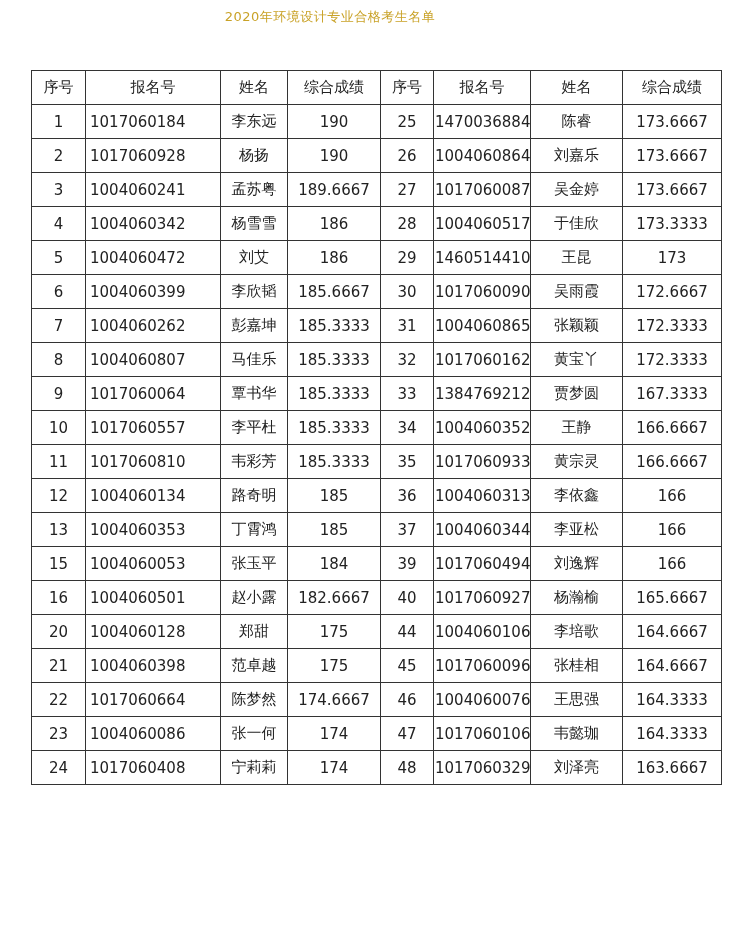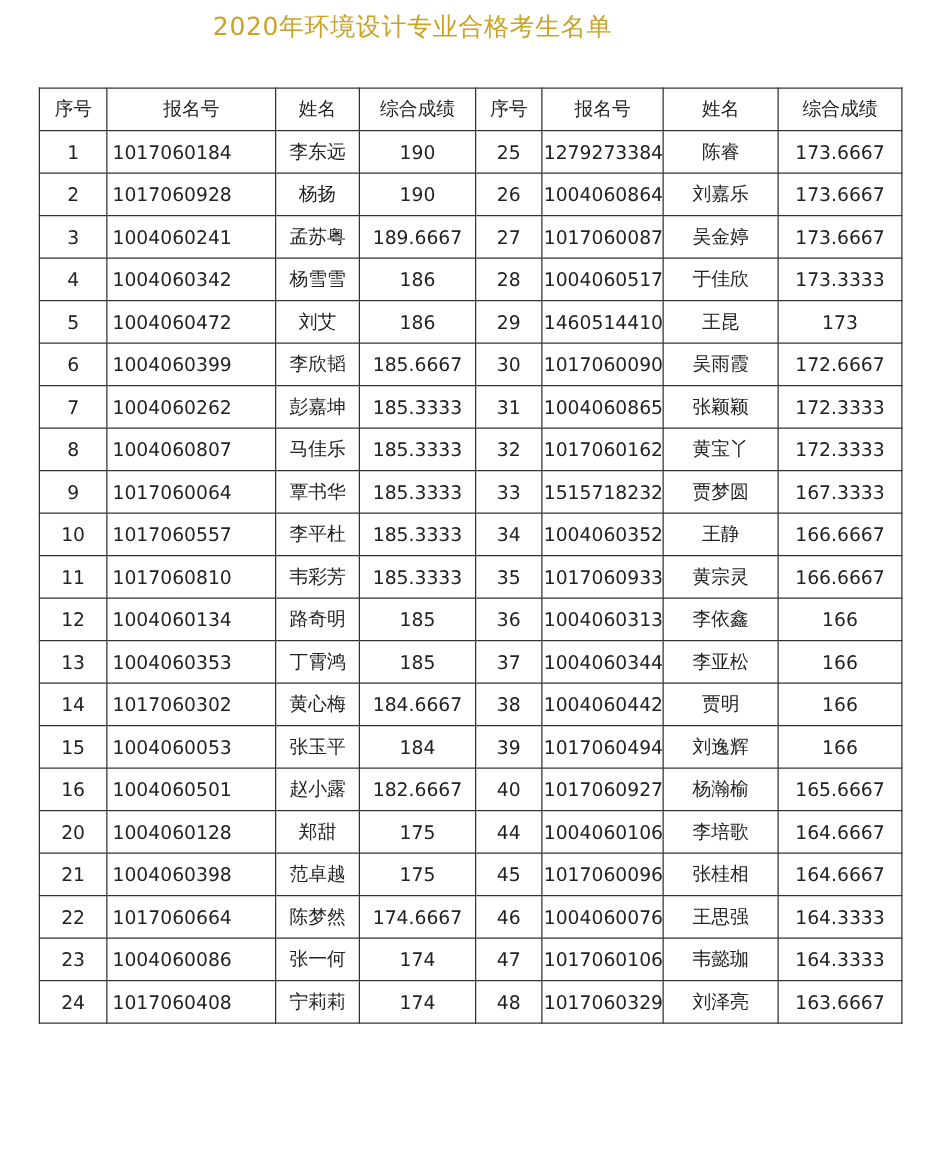--- a/index.html
+++ b/index.html
@@ -1,19 +1,19 @@
 <!DOCTYPE html>
 <html><head>
 <meta charset="utf-8">
 <style>
   html, body { margin: 0; padding: 0; background: #ffffff; }
   body { width: 751px; height: 934px; position: relative; overflow: hidden;
          font-family: "DejaVu Sans", "Liberation Sans", sans-serif; color: #222; }
   .title { position: absolute; top: 8px; left: 0; width: 660px; text-align: center;
-           font-size: 20px; color: #c9a227; letter-spacing: 0.5px; }
+           font-size: 13px; color: #c9a227; letter-spacing: 0.5px; }
   table.roster { position: absolute; left: 31px; top: 70px; border-collapse: collapse;
                  table-layout: fixed; width: 690px; }
   table.roster th, table.roster td { border: 1px solid #333; height: 33px; padding: 0;
                  font-size: 15px; font-weight: normal; text-align: center; vertical-align: middle;
                  white-space: nowrap; overflow: hidden; color: #222; }
   table.roster td.id { text-align: left; padding-left: 4px; }
   table.roster td.id-r { text-align: left; padding-left: 1px; }
 </style>
 </head>
 <body>
@@ -43,21 +43,21 @@
       <th>综合成绩</th>
     </tr>
   </thead>
   <tbody id="tbody">
       <tr>
         <td>1</td>
         <td class="id">1017060184</td>
         <td>李东远</td>
         <td>190</td>
         <td>25</td>
-        <td class="id-r">1279273384</td>
+        <td class="id-r">1470036884</td>
         <td>陈睿</td>
         <td>173.6667</td>
       </tr>
       <tr>
         <td>2</td>
         <td class="id">1017060928</td>
         <td>杨扬</td>
         <td>190</td>
         <td>26</td>
         <td class="id-r">1004060864</td>
@@ -123,21 +123,21 @@
         <td class="id-r">1017060162</td>
         <td>黄宝丫</td>
         <td>172.3333</td>
       </tr>
       <tr>
         <td>9</td>
         <td class="id">1017060064</td>
         <td>覃书华</td>
         <td>185.3333</td>
         <td>33</td>
-        <td class="id-r">1515718232</td>
+        <td class="id-r">1384769212</td>
         <td>贾梦圆</td>
         <td>167.3333</td>
       </tr>
       <tr>
         <td>10</td>
         <td class="id">1017060557</td>
         <td>李平杜</td>
         <td>185.3333</td>
         <td>34</td>
         <td class="id-r">1004060352</td>
@@ -168,30 +168,20 @@
         <td>13</td>
         <td class="id">1004060353</td>
         <td>丁霄鸿</td>
         <td>185</td>
         <td>37</td>
         <td class="id-r">1004060344</td>
         <td>李亚松</td>
         <td>166</td>
       </tr>
       <tr>
-        <td>14</td>
-        <td class="id">1017060302</td>
-        <td>黄心梅</td>
-        <td>184.6667</td>
-        <td>38</td>
-        <td class="id-r">1004060442</td>
-        <td>贾明</td>
-        <td>166</td>
-      </tr>
-      <tr>
         <td>15</td>
         <td class="id">1004060053</td>
         <td>张玉平</td>
         <td>184</td>
         <td>39</td>
         <td class="id-r">1017060494</td>
         <td>刘逸辉</td>
         <td>166</td>
       </tr>
       <tr>

